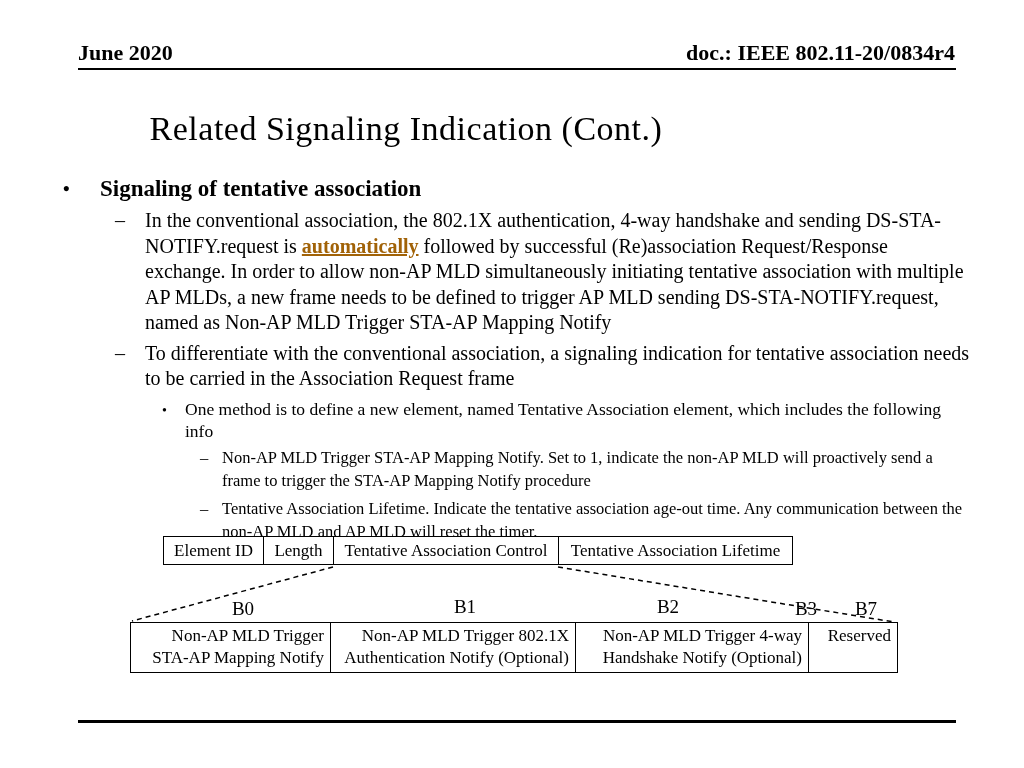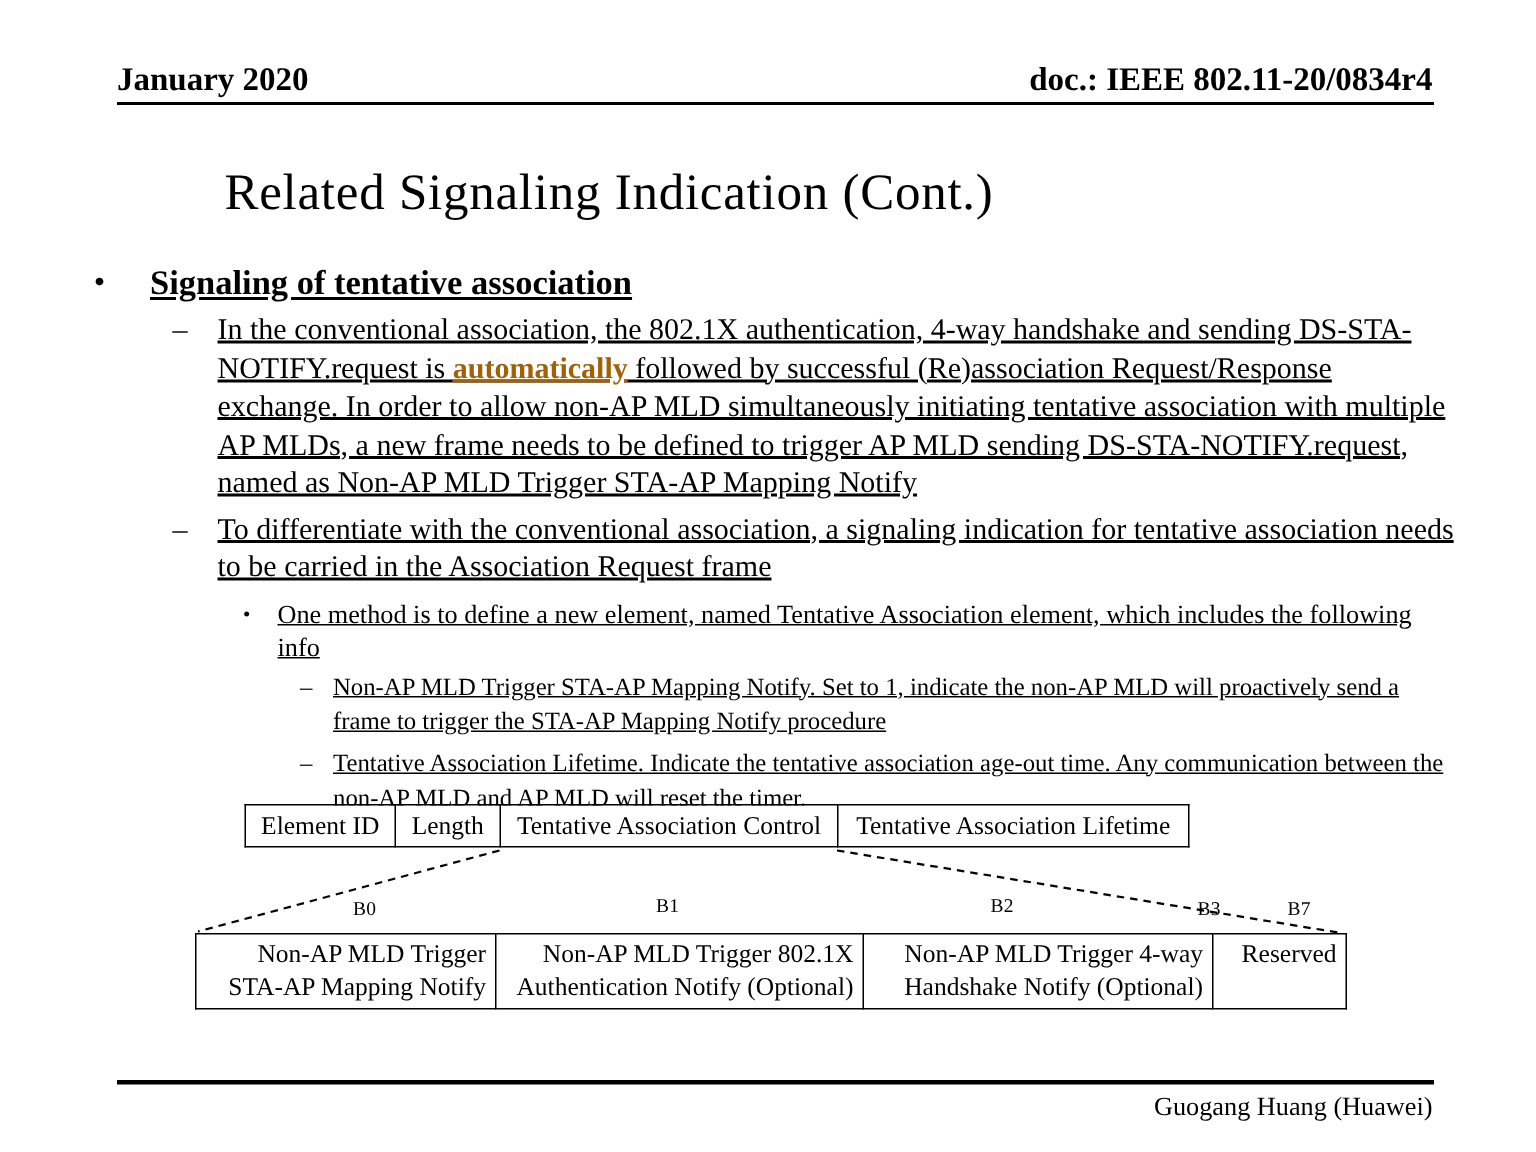--- a/index.html
+++ b/index.html
@@ -24,42 +24,42 @@
   
   .title {
     position:absolute; left:0; top:110px; width:812px;
     text-align:center; font-size:34px; font-weight:normal;
     letter-spacing:0.5px;
   }
   
   .content { position:absolute; left:55px; top:174px; width:915px; }
   .row { display:flex; align-items:flex-start; }
   .marker { flex:none; }
-  .text { flex:1;text-decoration:underline; }
+  .text { flex:1; }
   .l1 { font-size:23px; font-weight:bold; line-height:29px; }
   .l1 .marker { width:45px; padding-left:8px; font-size:19px; }
   .l2 { font-size:20px; line-height:25.5px; margin-top:5px; padding-left:60px; }
   .l2 .marker { width:30px; }
   .l3 { font-size:17.5px; line-height:22px; margin-top:6px; padding-left:107px; }
   .l3 .marker { width:23px; font-size:14px; padding-top:2px; }
   .l4 { font-size:16.5px; line-height:23.5px; margin-top:4px; padding-left:145px; }
   .l4 .marker { width:22px; }
   .link { color:#a16207; font-weight:bold; text-decoration:underline; cursor:pointer; }
   
   table.tbl { position:absolute; border-collapse:collapse; table-layout:fixed; }
   table.tbl td { border:1.5px solid #000; font-size:17px; background:#fff; }
   #element-table { left:163px; top:536px; }
   #element-table td { text-align:center; padding:3px 4px; height:28px; white-space:nowrap; }
   #control-table { left:130px; top:622px; }
   #control-table td {
     text-align:right; vertical-align:top;
     padding:2px 6px 2px 10px; line-height:22px; height:50px;
   }
   .bitlabel {
-    position:absolute; font-size:13px; transform:translateX(-50%);
+    position:absolute; font-size:19px; transform:translateX(-50%);
     background:transparent;
   }
   svg.connectors {
     position:absolute; left:0; top:0; width:1024px; height:768px;
     pointer-events:none;
   }
   
   .footer-rule {
     position:absolute; left:78px; top:720px; width:878px; height:2.5px;
     background:#000;
@@ -69,21 +69,21 @@
     display:flex; font-size:17.5px;
   }
   .footer .f-left  { flex:1; text-align:left; }
   .footer .f-mid   { flex:1; text-align:center; }
   .footer .f-right { flex:1; text-align:right; }
 </style>
 </head>
 <body>
 
 <div class="header">
-  <span>January 2020</span>
+  <span>June 2020</span>
   <span>doc.: IEEE 802.11-20/0834r4</span>
 </div>
 <div class="header-rule"></div>
 
 <div class="title">Related Signaling Indication (Cont.)</div>
 
 <div class="content">
 
   <div class="row l1">
     <span class="marker">•</span>
@@ -133,21 +133,21 @@
       <tr>
     <td>Element ID</td>
     <td>Length</td>
     <td>Tentative Association Control</td>
     <td>Tentative Association Lifetime</td>
   </tr>
 </tbody>
   </table>
 
 <span class="bitlabel" style="left:243px; top:598px;">B0</span>
-<span class="bitlabel" style="left:445px; top:596px;">B1</span>
+<span class="bitlabel" style="left:465px; top:596px;">B1</span>
 <span class="bitlabel" style="left:668px; top:596px;">B2</span>
 <span class="bitlabel" style="left:806px; top:598px;">B3</span>
 <span class="bitlabel" style="left:866px; top:598px;">B7</span>
 
 <table class="tbl" id="control-table">
   <colgroup>
     <col style="width:200px">
       <col style="width:245px">
       <col style="width:233px">
       <col style="width:89px">
@@ -157,14 +157,13 @@
     <td>Non-AP MLD Trigger STA-AP Mapping Notify</td>
     <td>Non-AP MLD Trigger 802.1X Authentication Notify (Optional)</td>
     <td>Non-AP MLD Trigger 4-way Handshake Notify (Optional)</td>
     <td>Reserved</td>
   </tr>
 </tbody>
   </table>
 
 <div class="footer-rule"></div>
 <div class="footer">
-  <span class="f-right">Guogang Huang (Huawei)</span>
 </div>
 
 </body></html>

